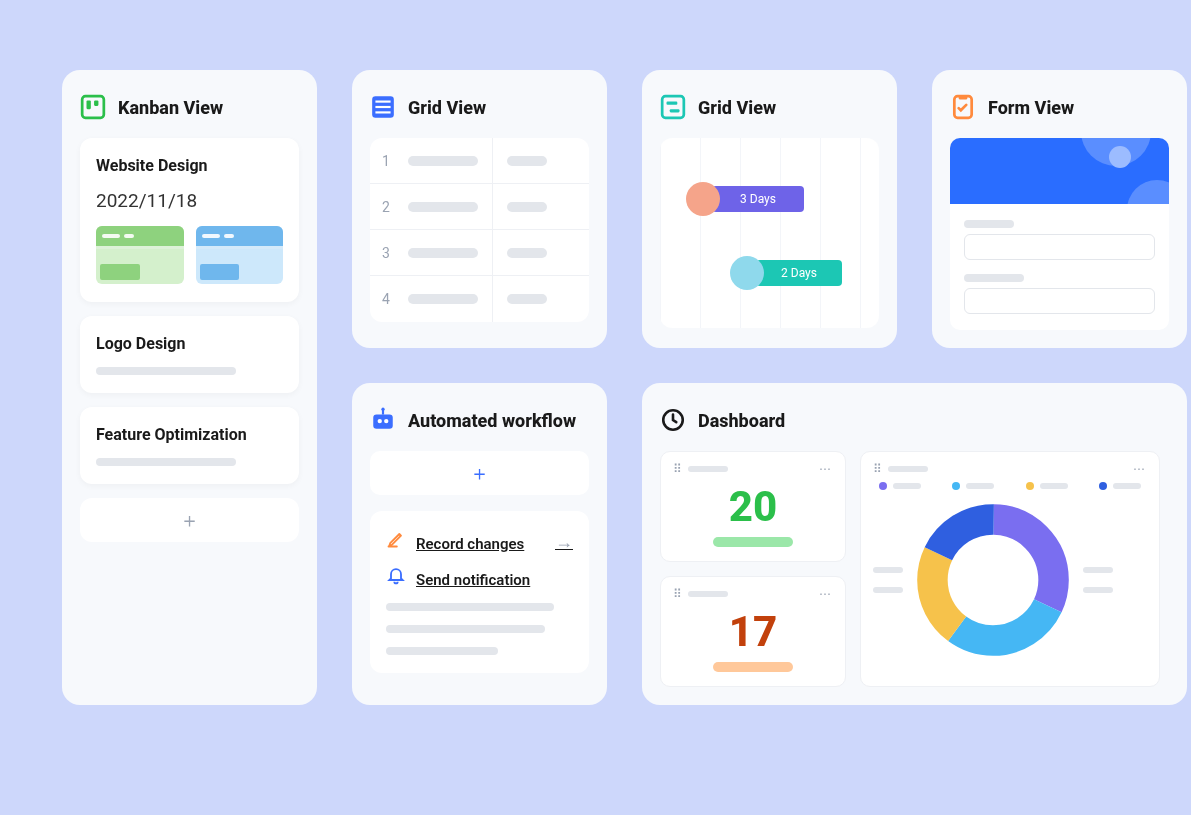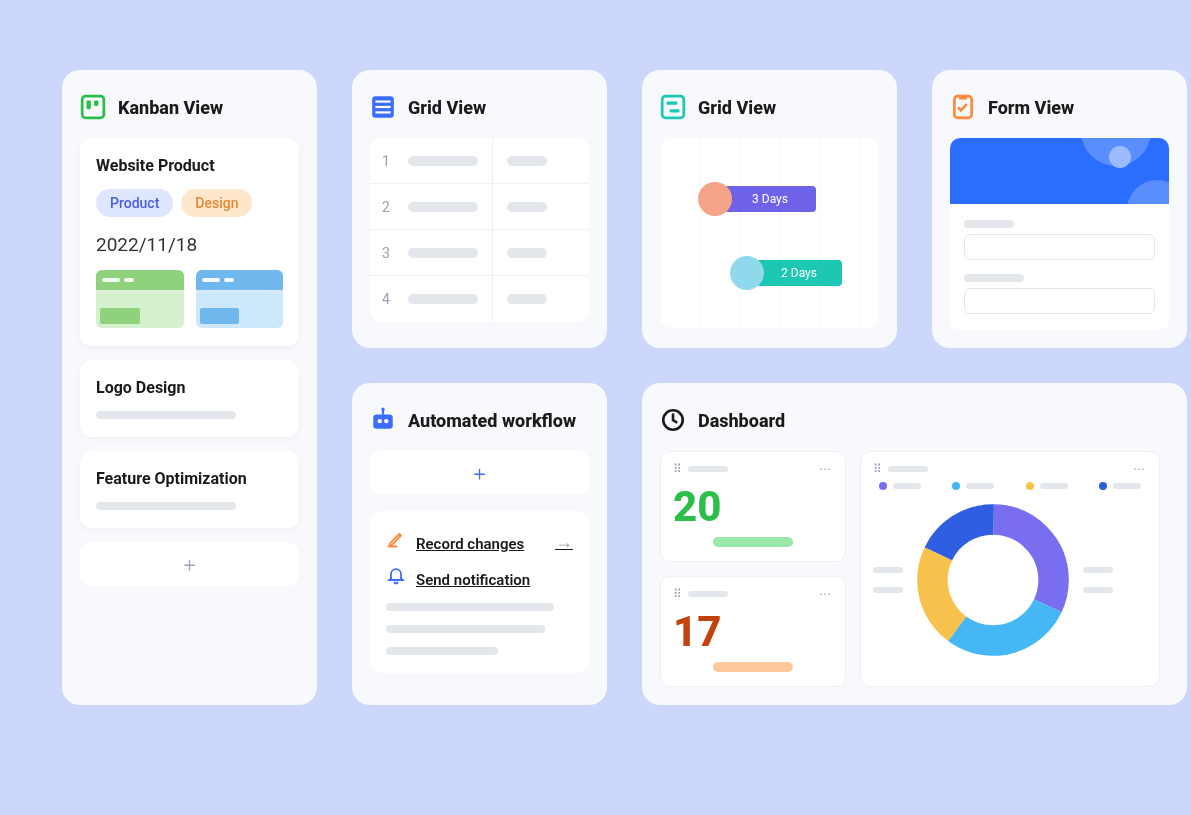--- a/index.html
+++ b/index.html
@@ -128,21 +128,21 @@
   
   .dash-wrap {
     display:grid; grid-template-columns:186px 300px; gap:14px;
   }
   .dash-card {
     background:#fff; border:1px solid #eef0f4; border-radius:10px; padding:10px 12px;
   }
   .dash-title-row { display:flex; align-items:center; gap:6px; color:#9aa3b2; font-size:12px;}
   .dash-dots { margin-left:auto; letter-spacing:2px;}
   .dash-kpi {
-    font-size:42px; font-weight:800; padding:6px 0 2px 0;
+    text-align:center; font-size:42px; font-weight:800; padding:6px 0 2px 0;
   }
   .dash-prog {
     height:10px; border-radius:5px; width:80px; margin:4px auto 4px auto;
   }
   .legend { display:flex; gap:20px; justify-content:space-around; margin:6px 0 10px 0;}
   .leg-item { display:flex; align-items:center; gap:6px;}
   .leg-dot { width:8px; height:8px; border-radius:50%;}
   .leg-bar { width:28px; height:6px; border-radius:3px; background:#e3e6eb;}
   .donut-wrap { display:flex; align-items:center; gap:10px;}
   .side-bars { display:flex; flex-direction:column; gap:14px;}
@@ -166,25 +166,21 @@
         <svg viewBox="0 0 24 24">
             <rect x="2" y="2" width="20" height="20" rx="3" fill="none" stroke="#2bbf4a" stroke-width="2.5"></rect>
             <rect x="6" y="6" width="4" height="8" rx="1" fill="#2bbf4a"></rect>
             <rect x="13" y="6" width="4" height="5" rx="1" fill="#2bbf4a"></rect>
           </svg>
       </span>
       <span>Kanban View</span>
     </div>
 
     <div class="kanban-card">
-      <div class="kc-title">Website Product</div>
-      <div class="tags">
-        <span class="tag tag-blue">Product</span>
-        <span class="tag tag-orange">Design</span>
-      </div>
+      <div class="kc-title">Website Design</div>
       <div class="kc-date">2022/11/18</div>
       <div class="thumbs">
         <div class="thumb green">
           <div class="thumb-top">
               <div class="thumb-bar" style="width:18px"></div>
               <div class="thumb-bar" style="width:10px"></div>
             </div>
           <div style="flex:1; display:flex; align-items:flex-end; padding:4px;">
               <div style="width:50%; height:60%; background:#8ed27e; border-radius:2px;"></div>
             </div>
@@ -261,21 +257,21 @@
       <span class="icon-box">
         <svg viewBox="0 0 24 24">
             <rect x="2" y="2" width="20" height="20" rx="3" fill="none" stroke="#1cc7b4" stroke-width="2.5"></rect>
             <rect x="6" y="7" width="10" height="3" rx="1" fill="#1cc7b4"></rect>
             <rect x="9" y="14" width="9" height="3" rx="1" fill="#1cc7b4"></rect>
           </svg>
       </span>
       <span>Grid View</span>
     </div>
     <div class="gantt-box">
-      <div class="gantt-item" style="top:44px; left:38px;">
+      <div class="gantt-item" style="top:44px; left:26px;">
         <div class="circ" style="background:#f5a48a"></div>
         <div class="gantt-bar" style="background:#6e63e8; width:92px;">3 Days</div>
       </div>
       <div class="gantt-item" style="top:118px; left:70px;">
         <div class="circ" style="background:#8fd9ec"></div>
         <div class="gantt-bar" style="background:#1cc7b4; width:86px;">2 Days</div>
       </div>
     </div>
   </div>
 

